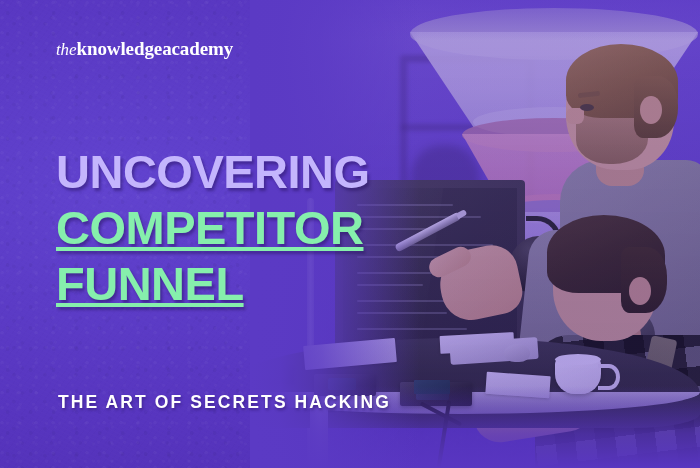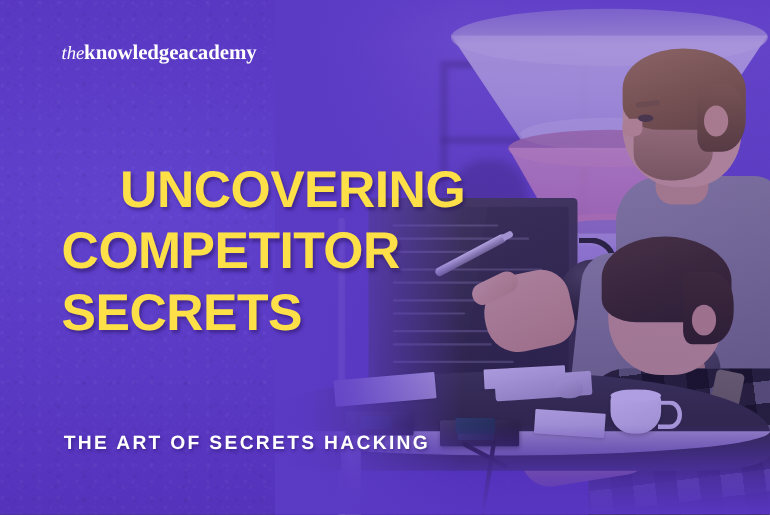--- a/index.html
+++ b/index.html
@@ -421,22 +421,22 @@
   }
   .hl{
     display:block;
     font-weight:700;
     font-size:47px;
     line-height:1.02;
     letter-spacing:-.5px;
     margin:0 0 8px 0;
     text-shadow:2px 3px 3px rgba(30,12,80,.42);
   }
-  .hl.white{color:#fde047;text-align:center;}
-  .hl.gold{color:#fde047;}
+  .hl.white{color:#c4b5fd;}
+  .hl.gold{color:#86efac;text-decoration:underline;}
 
   .subtitle{
     position:absolute;left:58px;top:392px;
     color:#ffffff;
     font-weight:700;
     font-size:17.5px;
     letter-spacing:2.1px;
     text-shadow:1px 2px 3px rgba(30,12,80,.45);
     white-space:nowrap;
   }
@@ -560,18 +560,18 @@
     </div>
   </div>
 
   <div class="logo">
     <span class="the">the</span><span class="ka">knowledgeacademy</span>
   </div>
 
   <div class="headline">
     <span class="hl white">UNCOVERING</span>
     <span class="hl gold">COMPETITOR</span>
-    <span class="hl gold">SECRETS</span>
+    <span class="hl gold">FUNNEL</span>
   </div>
 
   <div class="subtitle">THE ART OF SECRETS HACKING</div>
 
 </div>
 
 </body></html>

